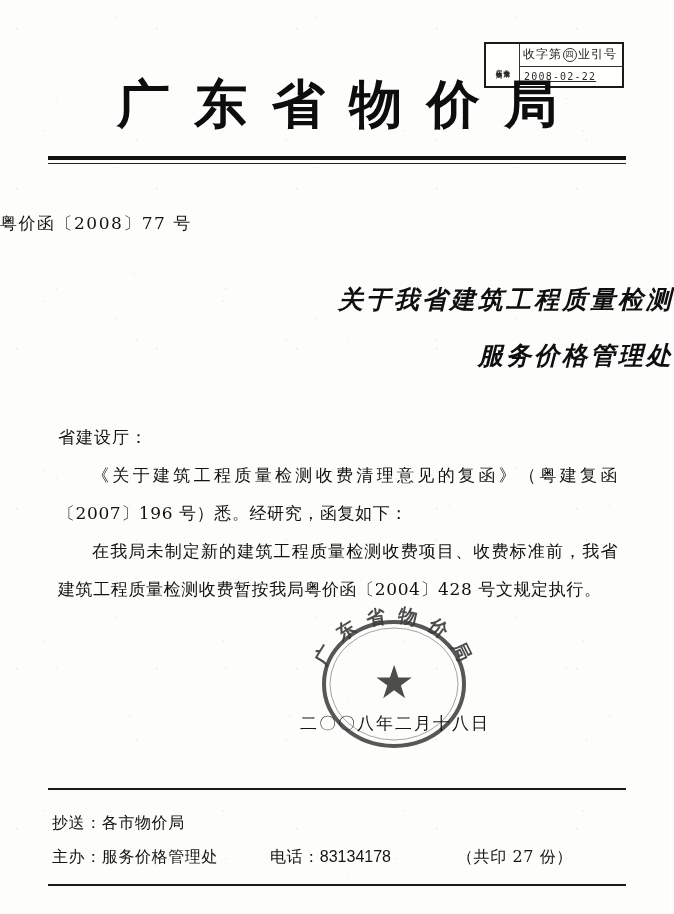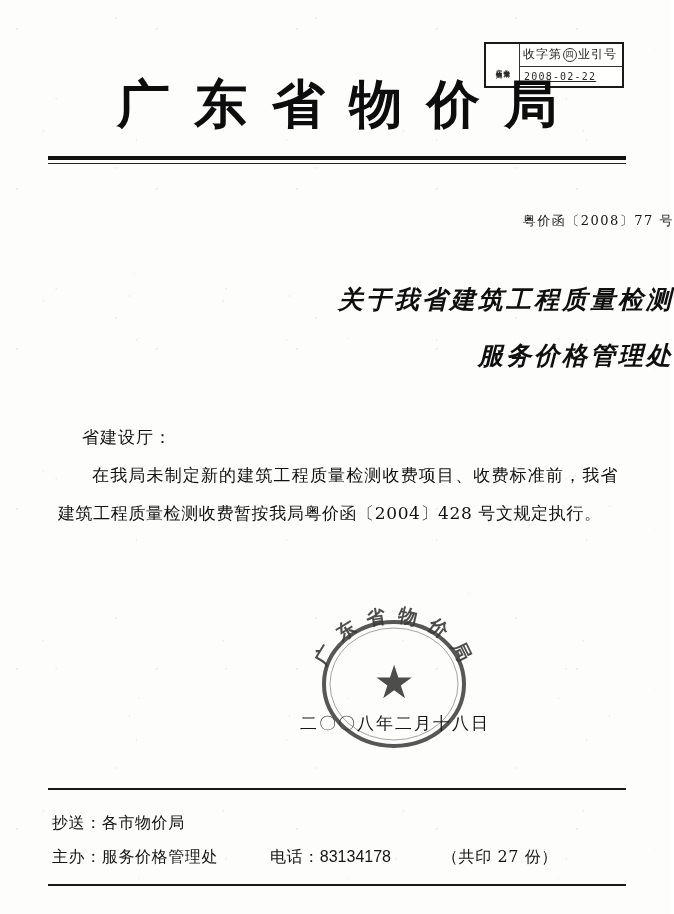--- a/index.html
+++ b/index.html
@@ -150,22 +150,22 @@
     font-family: "DejaVu Sans Mono", monospace;
     text-decoration: underline;
   }
 
   
   .doc-number {
     position: absolute;
     left: 0;
     top: 212px;
     width: 674px;
-    text-align: right;
-    font-size: 13px;
+    text-align: left;
+    font-size: 17px;
     letter-spacing: 1.5px;
     color: #141414;
     font-family: "DejaVu Serif", serif;
   }
 
   
   .doc-title {
     position: absolute;
     left: 0;
     top: 272px;
@@ -186,21 +186,20 @@
     position: absolute;
     left: 58px;
     top: 418px;
     width: 560px;
   }
   .addressee {
     font-size: 17px;
     letter-spacing: 1px;
     line-height: 38px;
     color: #121212;
-    margin-left: 24px;
   }
   .para {
     font-size: 17px;
     letter-spacing: 0.6px;
     line-height: 38px;
     color: #121212;
     text-align: justify;
     text-indent: 34px;
   }
   .mono {
@@ -249,21 +248,21 @@
     letter-spacing: 0.6px;
     color: #141414;
   }
   .footer-row {
     display: flex;
     align-items: baseline;
     line-height: 34px;
   }
   .footer-row .col-a { width: 218px; }
   .footer-row .col-b { width: 172px; }
-  .footer-row .col-c { text-align: center; }
+  .footer-row .col-c { text-align: center; margin-left: 15px; }
   .footer-bottom-rule {
     position: absolute;
     left: 48px;
     top: 884px;
     width: 578px;
     height: 2px;
     background: #1a1a1a;
   }
 </style>
 </head>
@@ -296,20 +295,21 @@
 
   <div class="doc-number">粤价函〔2008〕77 号</div>
 
   <div class="doc-title">
     <div class="line">关于我省建筑工程质量检测</div>
     <div class="line">服务价格管理处</div>
   </div>
 
   <div class="body-block">
     <div class="addressee">省建设厅：</div>
+    <div class="para">《关于建筑工程质量检测收费清理意见的复函》（粤建复函〔2007〕196 号）悉。经研究，函复如下：</div>
     <div class="para">在我局未制定新的建筑工程质量检测收费项目、收费标准前，我省建筑工程质量检测收费暂按我局粤价函〔2004〕428 号文规定执行。</div>
   </div>
 
   <div class="seal">
     <svg width="176" height="150" viewBox="0 0 176 150" aria-hidden="true">
       <defs>
         <path id="sealArc" d="M 18,78 A 70,62 0 1 1 158,78"></path>
       </defs>
       <ellipse cx="88" cy="78" rx="70" ry="62" fill="none" stroke="#3a3a3a" stroke-width="4" opacity="0.85"></ellipse>
       <ellipse cx="88" cy="78" rx="64" ry="56" fill="none" stroke="#4a4a4a" stroke-width="1" opacity="0.5"></ellipse>

